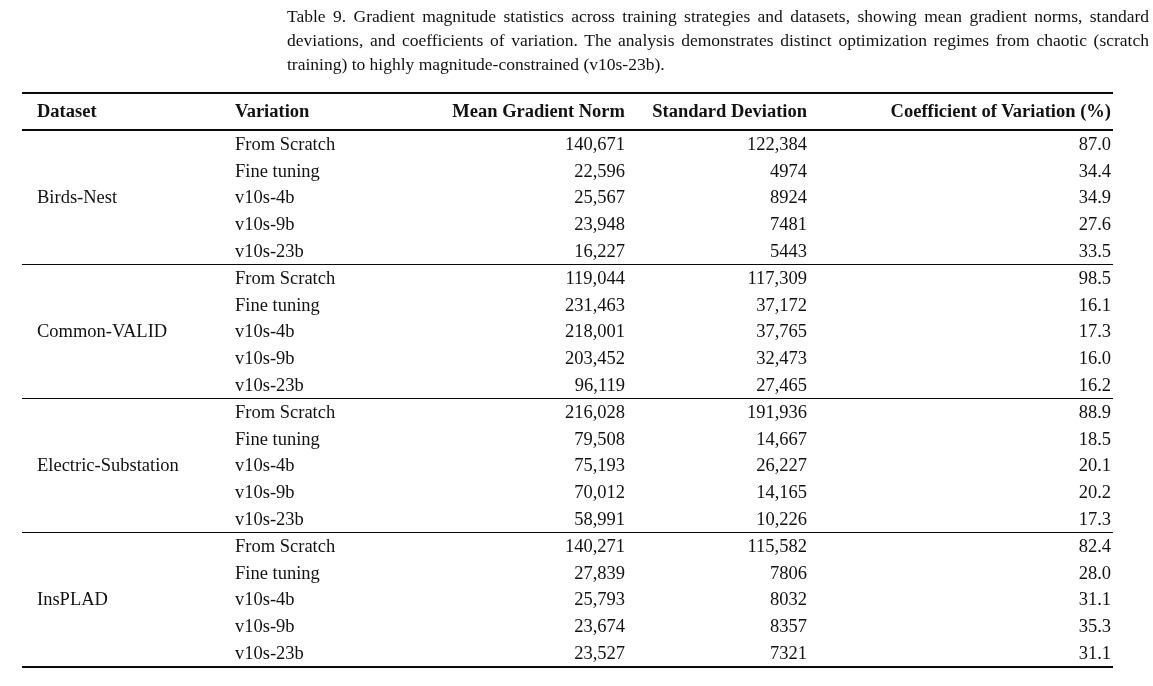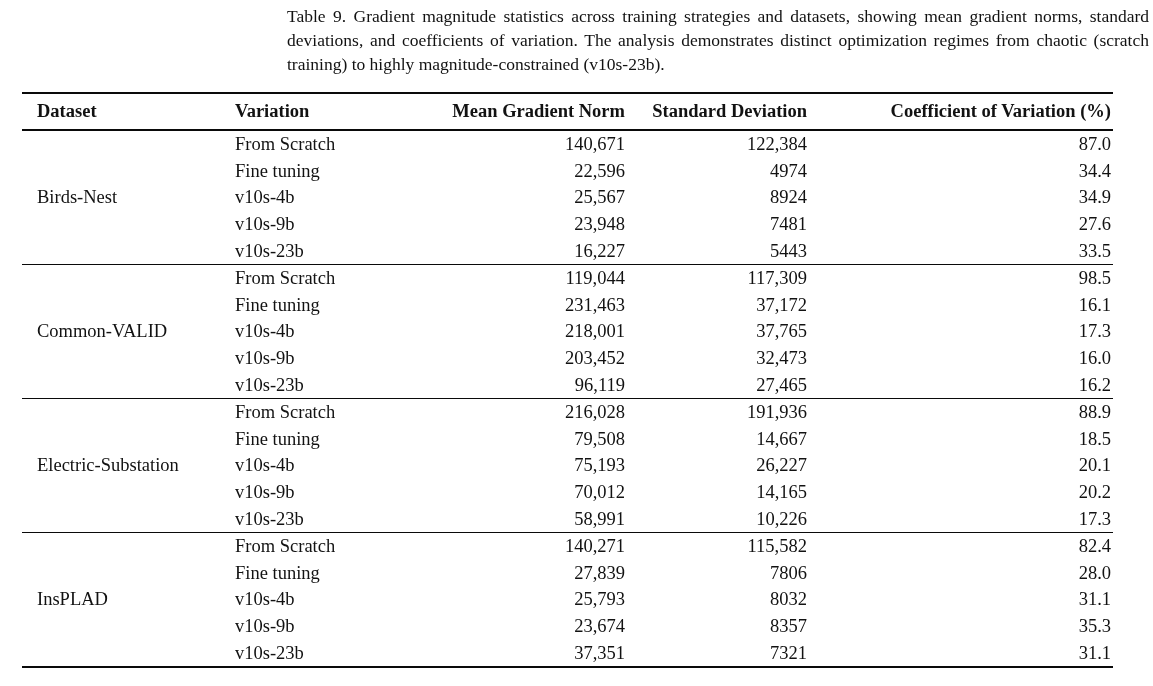--- a/index.html
+++ b/index.html
@@ -198,18 +198,18 @@
       <td class="num">31.1</td>
     </tr>
     <tr>
       <td>v10s-9b</td>
       <td class="num">23,674</td>
       <td class="num">8357</td>
       <td class="num">35.3</td>
     </tr>
     <tr>
       <td>v10s-23b</td>
-      <td class="num">37,351</td>
+      <td class="num">23,527</td>
       <td class="num">7321</td>
       <td class="num">31.1</td>
     </tr>
   </tbody>
 </table>
 
 </body></html>

